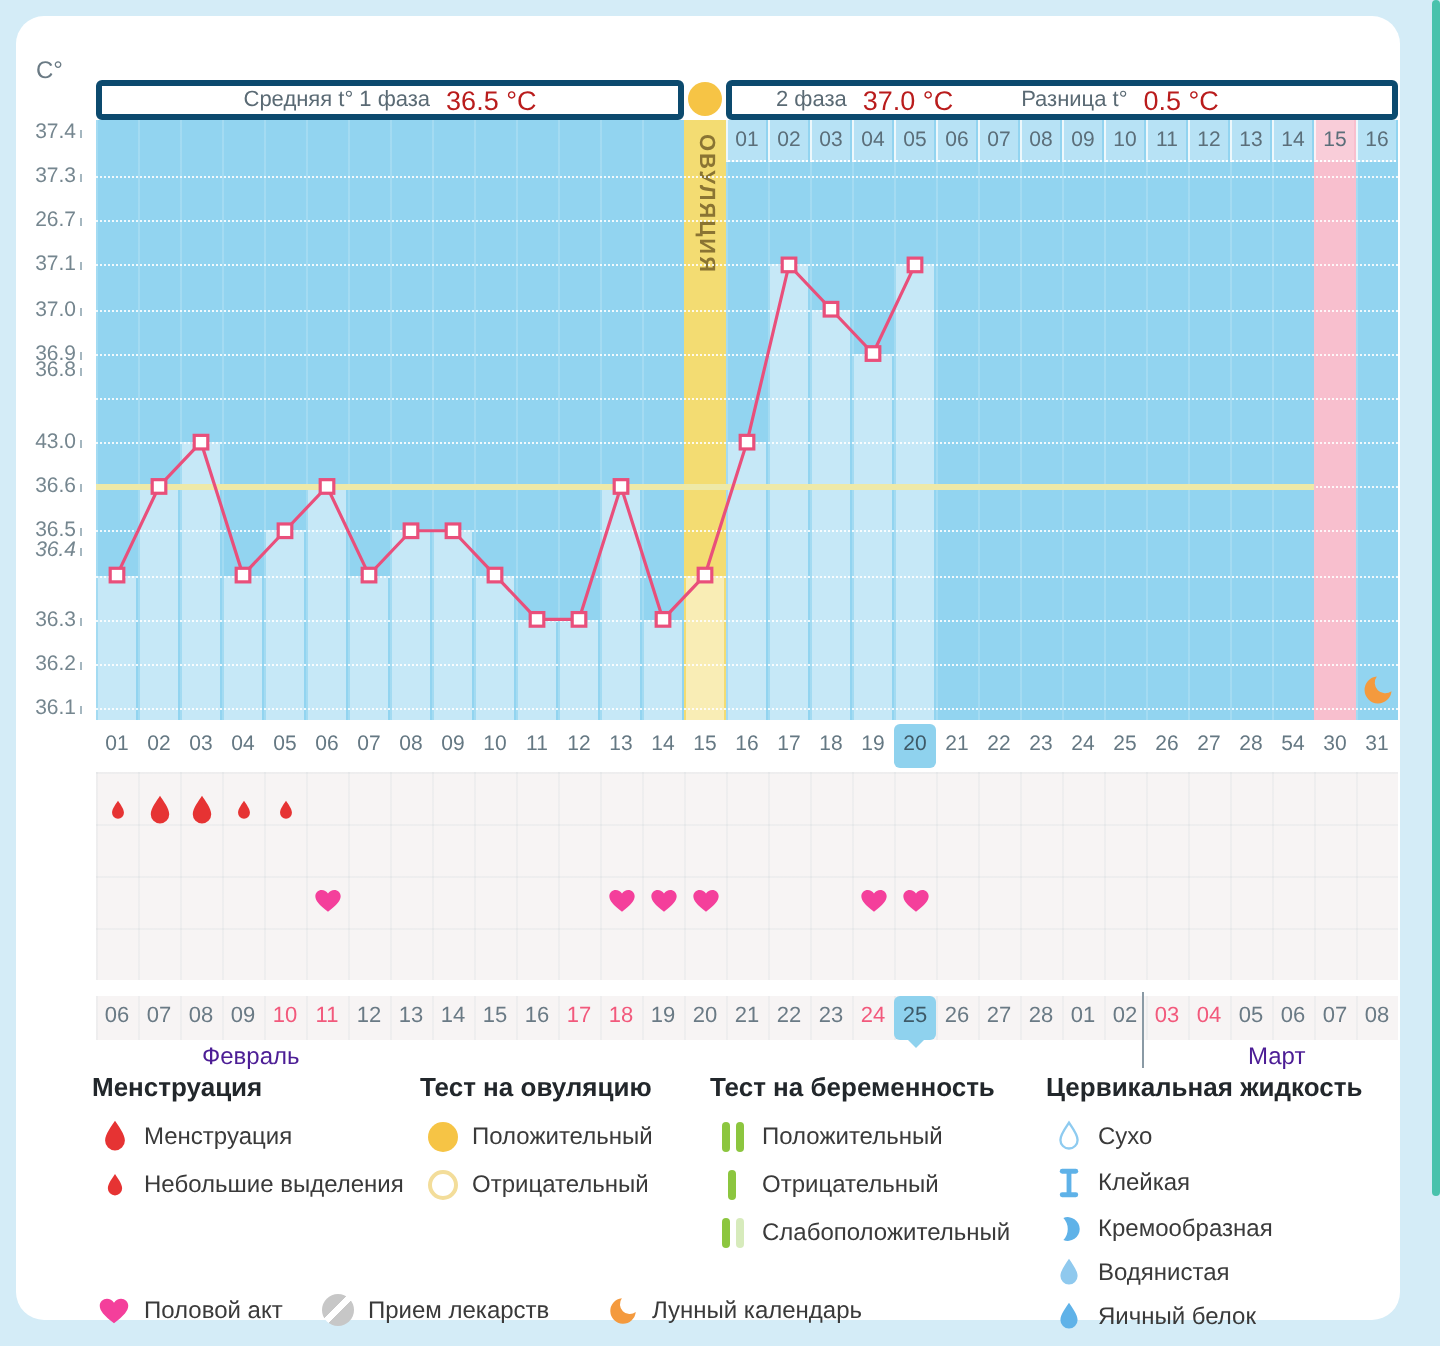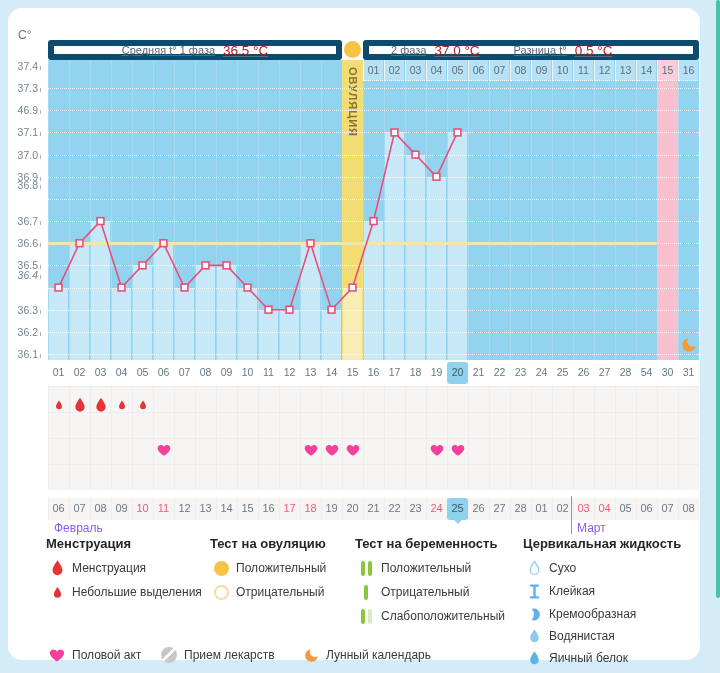--- a/index.html
+++ b/index.html
@@ -13,22 +13,22 @@
   .card{
     position:absolute;left:8px;top:8px;width:692px;height:652px;
     background:#ffffff;border-radius:14px;
   }
   .c-deg{position:absolute;left:10px;top:20px;font-size:12px;color:#6a7a84;}
   
   #yaxis{position:absolute;left:0;top:52px;width:35px;height:300px;}
   .ytick{position:absolute;right:2px;width:33px;text-align:right;font-size:10.5px;color:#75868f;line-height:12px;}
   .ytick::after{content:"";display:inline-block;width:1px;height:4px;background:#a5b7c0;margin-left:2px;}
   
-  .hdr{position:absolute;top:32px;height:20px;background:#fff;border:6px solid #0c4a6e;border-radius:3px;
-       display:flex;align-items:center;font-size:11px;color:#5a6a74;box-sizing:border-box;text-decoration:underline;}
+  .hdr{position:absolute;top:32px;height:20px;background:#fff;border:3px solid #0c4a6e;border-radius:3px;
+       display:flex;align-items:center;font-size:11px;color:#5a6a74;box-sizing:border-box;}
   .hdr .val{font-size:13.5px;color:#b91c1c;margin-left:8px;}
   .hdr1{left:40px;width:294px;justify-content:center;}
   .hdr2{left:355px;width:336px;padding-left:22px;}
   .hdr2 .gap{width:34px;}
   .hdr-circle{position:absolute;left:336px;top:33px;width:17px;height:17px;border-radius:50%;background:#f6c445;}
   
   #plot{position:absolute;left:40px;top:52px;width:651px;height:300px;background:#92d4f0;overflow:hidden;
         background-image:repeating-linear-gradient(to right, rgba(255,255,255,.16) 0 1px, transparent 1px 21px);}
   .gridline{position:absolute;left:0;width:100%;height:0;border-top:1px dotted rgba(255,255,255,.85);}
   .ovucol{position:absolute;top:0;width:21px;height:100%;background:#f3dc72;}
@@ -55,21 +55,21 @@
   .t-icon{position:absolute;transform:translate(-50%,-50%);line-height:0;}
   
   #dates{position:absolute;left:40px;top:490px;width:651px;height:22px;display:flex;background:#f7f4f4;
     background-image:linear-gradient(to right, rgba(185,196,202,.14) 1px, transparent 1px);background-size:21px 22px;}
   .dcell{width:21px;text-align:center;font-size:11px;color:#6a7a85;line-height:21px;box-sizing:border-box;}
   .dcell.red{color:#f2597c;}
   .dcell.sel{background:#8fd2ee;border-radius:3px;color:#3e5a68;position:relative;}
   .dcell.sel::after{content:"";position:absolute;top:100%;left:50%;margin-left:-4px;
     border:4px solid transparent;border-top-color:#8fd2ee;}
   .month-divider{position:absolute;left:563px;top:488px;width:1px;height:38px;background:#8a9aa5;}
-  .month-label{position:absolute;top:513px;font-size:12px;color:#8b5cf6;}
+  .month-label{position:absolute;top:513px;font-size:12px;color:#4c1d95;margin-left:47px;}
   
   .lg-header{position:absolute;font-size:13px;font-weight:bold;color:#22272b;}
   .lg-item{position:absolute;height:18px;display:flex;align-items:center;}
   .lg-icon{width:22px;display:flex;justify-content:center;align-items:center;line-height:0;}
   .lg-label{font-size:12px;color:#3a3a3a;margin-left:4px;white-space:nowrap;}
   .dotcircle{width:15px;height:15px;border-radius:50%;box-sizing:border-box;}
   .dotcircle.filled{background:#f6c445;}
   .dotcircle.outline{border:2px solid #f3dd9a;background:#fff;}
   .gbar{display:inline-block;width:4px;height:15px;border-radius:2px;background:#8cc63f;margin:0 1.5px;}
   .gbar.weak{opacity:.35;}
@@ -80,26 +80,26 @@
 <body>
 
 <div class="teal-strip"></div>
 
 <div class="card">
   <span class="c-deg">C°</span>
 
   <div id="yaxis">
       <div class="ytick" style="top: 0px;">37.4</div>
       <div class="ytick" style="top: 22.1538px;">37.3</div>
-      <div class="ytick" style="top: 44.3077px;">46.9</div>
+      <div class="ytick" style="top: 44.3077px;">26.7</div>
       <div class="ytick" style="top: 66.4615px;">37.1</div>
       <div class="ytick" style="top: 88.6154px; margin-left: 48px;">37.0</div>
       <div class="ytick" style="top: 110.769px;">36.9</div>
       <div class="ytick" style="top: 119px;">36.8</div>
-      <div class="ytick" style="top: 155.077px;">36.7</div>
+      <div class="ytick" style="top: 155.077px;">43.0</div>
       <div class="ytick" style="top: 177.231px;">36.6</div>
       <div class="ytick" style="top: 199.385px;">36.5</div>
       <div class="ytick" style="top: 209px; font-style: italic;">36.4</div>
       <div class="ytick" style="top: 243.692px;">36.3</div>
       <div class="ytick" style="top: 265.846px;">36.2</div>
       <div class="ytick" style="top: 288px;">36.1</div>
     </div>
 
   <div class="hdr hdr1">
     <span>Средняя t° 1 фаза</span>

